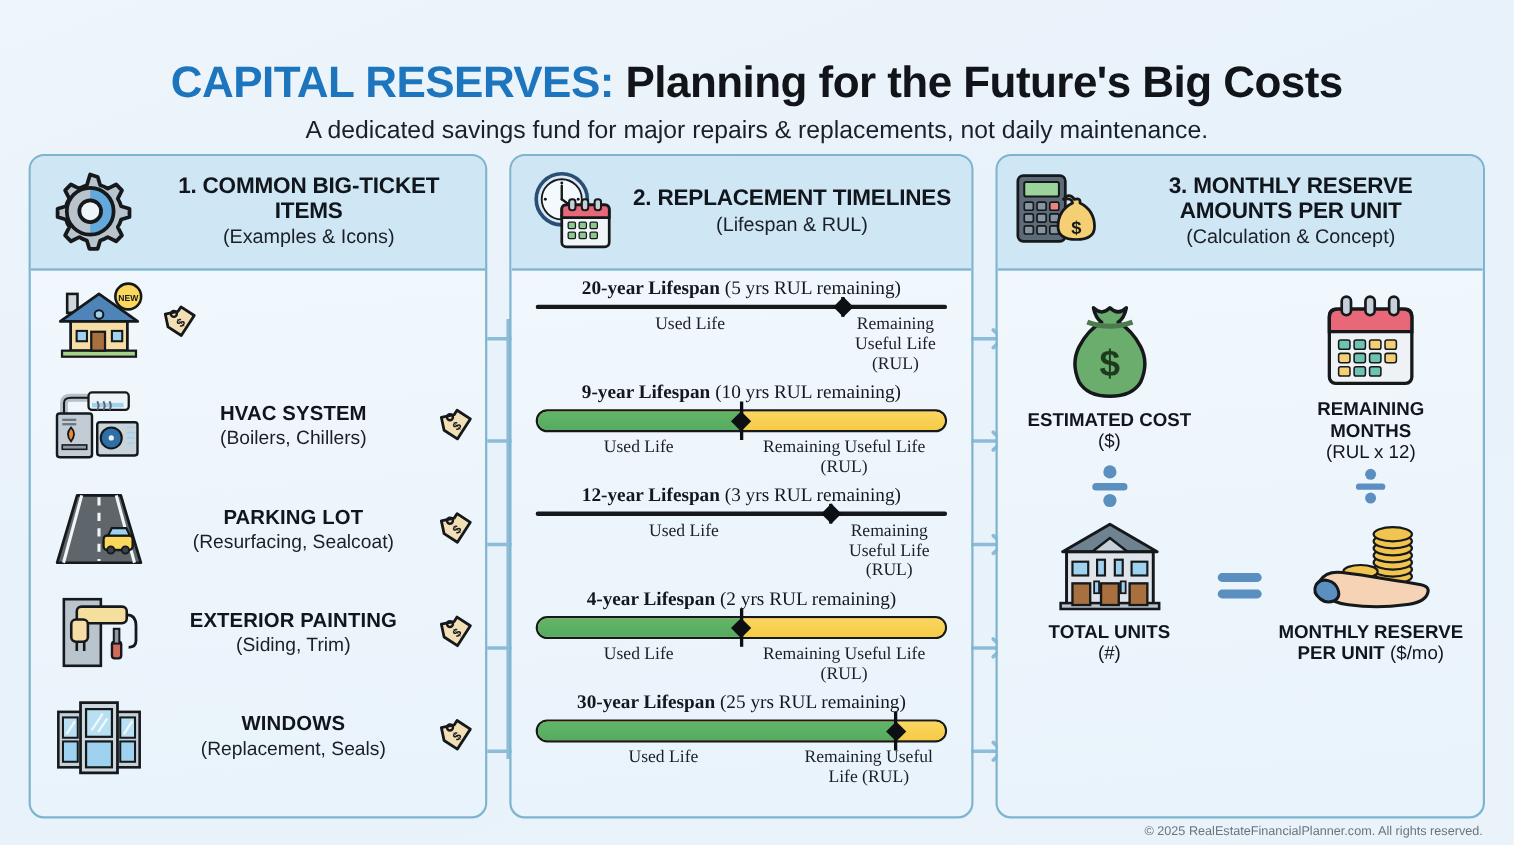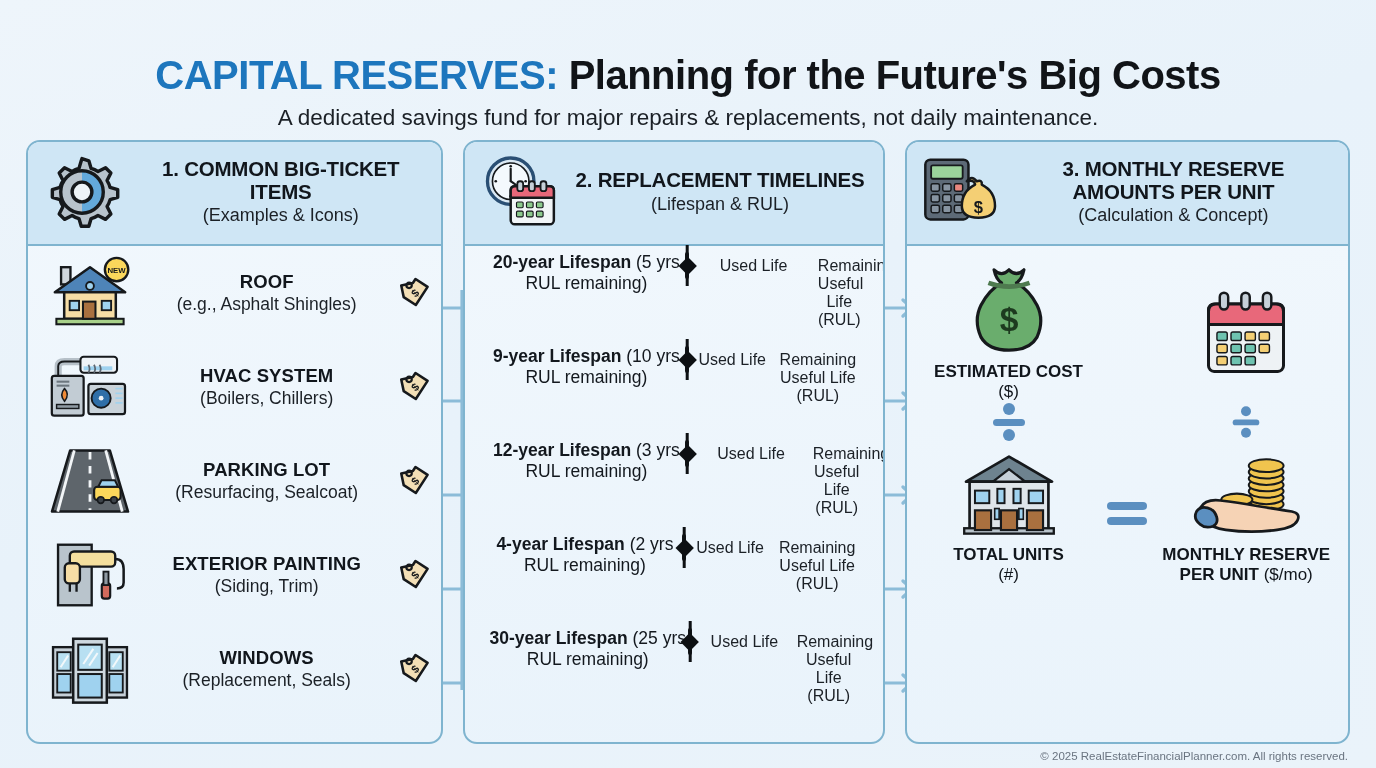--- a/index.html
+++ b/index.html
@@ -57,21 +57,21 @@
     padding: 0 6px 0 14px; gap: 6px;
   }
   .item-icon { flex: 0 0 96px; display: flex; justify-content: center; align-items: center; }
   .item-text { flex: 1; text-align: center; }
   .item-name { font-size: 18.5px; font-weight: 800; color: #11161c; letter-spacing: 0.1px; }
   .item-sub { font-size: 17.5px; color: #1b2026; margin-top: 1px; }
   .item-tag { flex: 0 0 40px; display: flex; justify-content: center; align-items: center; }
 
   
   .bar-row { height: 94px; padding: 6px 22px 0 22px; display: flex;
-             flex-direction: row; justify-content: flex-end; }
+             flex-direction: column; justify-content: flex-end; font-family: Liberation Serif, serif; }
   .bar-caption { text-align: center; font-size: 17.5px; color: #13181e; margin-bottom: 5px; }
   .bar-caption b { font-weight: 800; }
   .bar-track {
     position: relative; height: 27px; border: 2.4px solid #16191c;
     border-radius: 14px; overflow: visible;
     background: #f7d358;
   }
   .bar-clip { position: absolute; inset: 0; border-radius: 11px; overflow: hidden; }
   .bar-used { position: absolute; left: 0; top: 0; bottom: 0;
               background: linear-gradient(180deg, #62b568 0%, #56ab60 100%); }
@@ -182,24 +182,20 @@
               <path d="M10 46 L55 14 L100 46 Z" fill="#4e84b8" stroke="#16191c" stroke-width="3.2" stroke-linejoin="round"></path>
               <rect x="22" y="46" width="66" height="34" fill="#f6dda5" stroke="#16191c" stroke-width="3.2"></rect>
               <rect x="12" y="80" width="86" height="7" fill="#a8d18a" stroke="#16191c" stroke-width="2.6"></rect>
               <rect x="46" y="58" width="16" height="22" fill="#a9703f" stroke="#16191c" stroke-width="2.6"></rect>
               <rect x="29" y="57" width="12" height="12" fill="#9fd2ef" stroke="#16191c" stroke-width="2.4"></rect>
               <rect x="70" y="57" width="12" height="12" fill="#9fd2ef" stroke="#16191c" stroke-width="2.4"></rect>
               <circle cx="55" cy="38" r="5" fill="#9fd2ef" stroke="#16191c" stroke-width="2.4"></circle>
               <circle cx="89" cy="17" r="15" fill="#fbd75b" stroke="#16191c" stroke-width="3"></circle>
               <text x="89" y="22" font-size="10" font-weight="700" text-anchor="middle" fill="#16191c" font-family="Liberation Sans, sans-serif">NEW</text>
             </svg>
-          </div>
-          <div class="item-text">
-            <div class="item-name">ROOF</div>
-            <div class="item-sub">(e.g., Asphalt Shingles)</div>
           </div>
           <div class="item-tag">
             <svg width="34" height="34" viewBox="0 0 40 40">
               <path d="M24 4 L36 16 L18 34 L6 22 L6 8 L20 8 Z" fill="#f3dfb6" stroke="#16191c" stroke-width="3" stroke-linejoin="round" transform="rotate(-12 20 20)"></path>
               <circle cx="13" cy="11" r="3.2" fill="none" stroke="#16191c" stroke-width="2.6"></circle>
               <text x="21" y="26" font-size="13" font-weight="700" fill="#16191c" font-family="Liberation Sans, sans-serif" transform="rotate(-45 21 26)">$</text>
             </svg>
           </div>
         </div>
 
@@ -538,20 +534,24 @@
                   <rect x="17" y="61" width="11" height="9" rx="2" fill="#f4cf74"></rect>
                   <rect x="32" y="61" width="11" height="9" rx="2" fill="#6ec3b0"></rect>
                   <rect x="47" y="61" width="11" height="9" rx="2" fill="#6ec3b0"></rect>
                   <rect x="62" y="61" width="11" height="9" rx="2" fill="#f4cf74"></rect>
                   <rect x="17" y="74" width="11" height="9" rx="2" fill="#f4cf74"></rect>
                   <rect x="32" y="74" width="11" height="9" rx="2" fill="#6ec3b0"></rect>
                   <rect x="47" y="74" width="11" height="9" rx="2" fill="#6ec3b0"></rect>
                 </g>
               </svg>
             </div>
+            <div class="calc-label">
+              <span>REMAINING MONTHS</span><br>
+              <span class="thin">(RUL x 12)</span>
+            </div>
           </div>
 
           <div class="op">
             <svg width="36" height="40" viewBox="0 0 36 40">
               <circle cx="18" cy="7" r="6" fill="#5b8fc0"></circle>
               <rect x="2" y="17" width="32" height="7" rx="3.5" fill="#5b8fc0"></rect>
               <circle cx="18" cy="33" r="6" fill="#5b8fc0"></circle>
             </svg>
           </div>
           <div class="op"></div>

